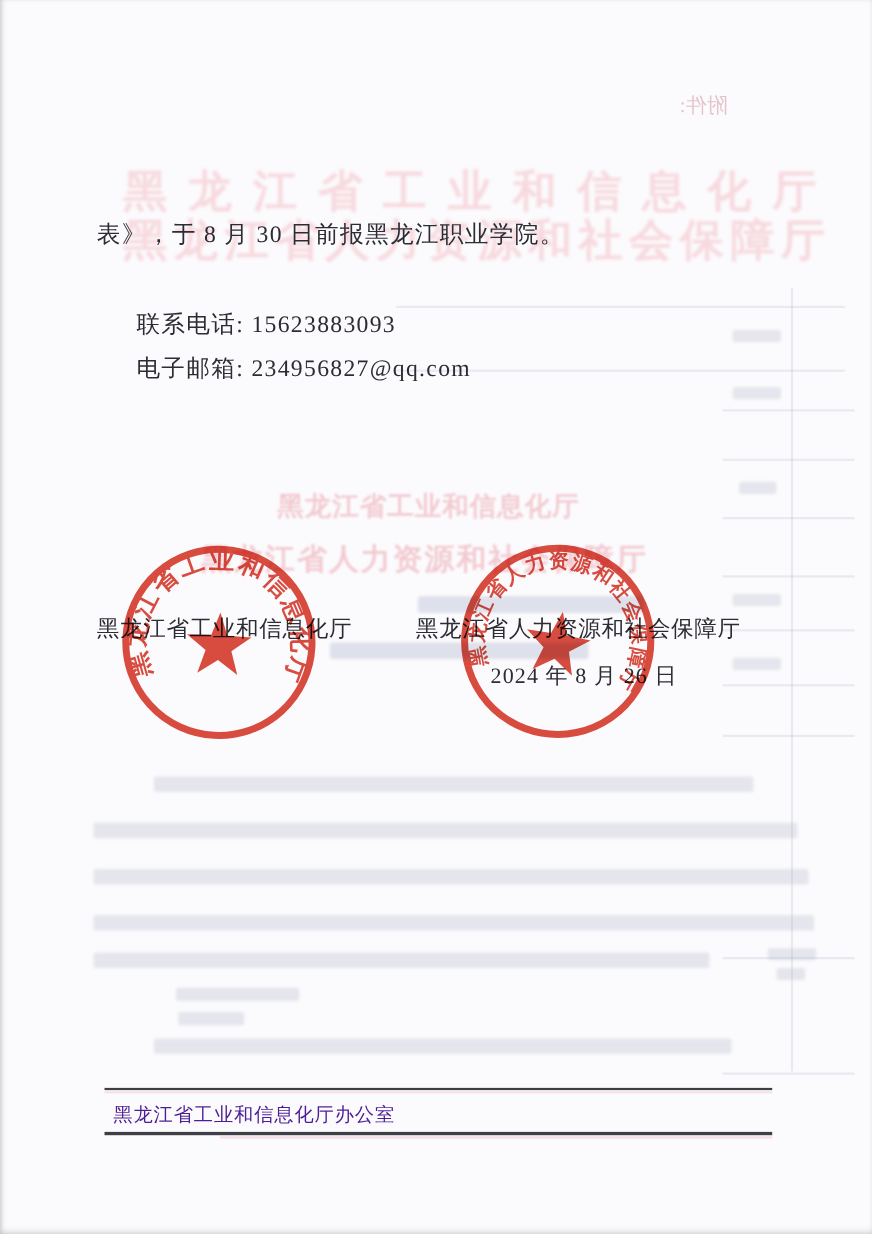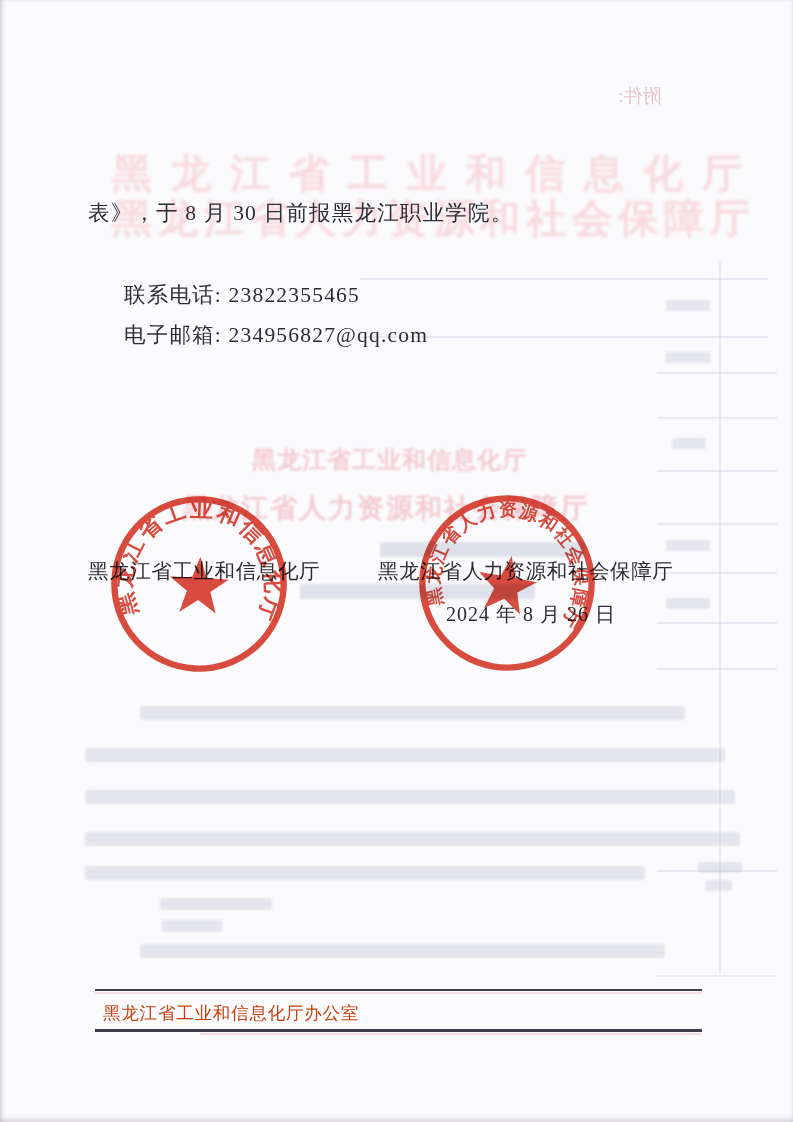--- a/index.html
+++ b/index.html
@@ -8,21 +8,21 @@
     background:#fbfafc;
     box-shadow:inset 3px 0 6px -3px #b9b5bd, inset 0 -4px 8px -4px #c4c0c8, inset -2px 0 5px -4px #d8d4dc;
     font-family:"Liberation Serif","DejaVu Serif",serif;
     color:#2c2c34;
   }
   .abs{position:absolute;}
   
   .bodytext{font-size:21.5px;letter-spacing:1.2px;white-space:nowrap;}
   .sig{font-size:20.5px;letter-spacing:0.6px;white-space:nowrap;}
   .datetext{font-size:20px;letter-spacing:1px;white-space:nowrap;}
-  .foot{font-size:17.5px;letter-spacing:0.8px;white-space:nowrap;color:#c2410c;}
+  .foot{font-size:17.5px;letter-spacing:0.8px;white-space:nowrap;color:#4c1d95;}
   .rule{background:#3e3e46;}
   .rule-pink{background:#efc3cc;}
   
   .ghost-big{
     font-size:40px;font-weight:bold;white-space:nowrap;
     color:#e75a6a;opacity:0.20;filter:blur(1.4px);
   }
   .ghost-mid{
     font-weight:bold;white-space:nowrap;
     color:#e0697a;opacity:0.32;filter:blur(1px);
@@ -84,21 +84,21 @@
     <div class="abs smudge" style="left:85px;top:790px;width:650px;height:14px;"></div>
     <div class="abs smudge" style="left:85px;top:832px;width:655px;height:14px;"></div>
     <div class="abs smudge" style="left:85px;top:866px;width:560px;height:14px;"></div>
     <div class="abs smudge" style="left:160px;top:898px;width:112px;height:12px;"></div>
     <div class="abs smudge" style="left:162px;top:920px;width:60px;height:12px;"></div>
     <div class="abs smudge" style="left:140px;top:944px;width:525px;height:14px;"></div>
   </div>
 
   <div class="abs bodytext" style="left:88px;top:198px;">表》，于 8 月 30 日前报黑龙江职业学院。</div>
 
-  <div class="abs bodytext" style="left:124px;top:280px;">联系电话: 23822355465</div>
+  <div class="abs bodytext" style="left:124px;top:280px;">联系电话: 15623883093</div>
   <div class="abs bodytext" style="left:124px;top:320px;">电子邮箱: 234956827@qq.com</div>
 
 
   <div class="abs sig" style="left:88px;top:557px;">黑龙江省工业和信息化厅</div>
   <div class="abs sig" style="left:378px;top:557px;">黑龙江省人力资源和社会保障厅</div>
   <div class="abs datetext" style="left:446px;top:601px;">2024 年 8 月 26 日</div>
 
   <svg class="abs seal" style="left:108px;top:493px;transform:rotate(3deg);" width="182" height="182" viewBox="0 0 200 200">
     <circle cx="100" cy="100" r="93" fill="none" stroke="#d63425" stroke-width="7"></circle>
     <path id="arcL" d="M 35.9 137 A 74 74 0 1 1 164.1 137" fill="none"></path>

